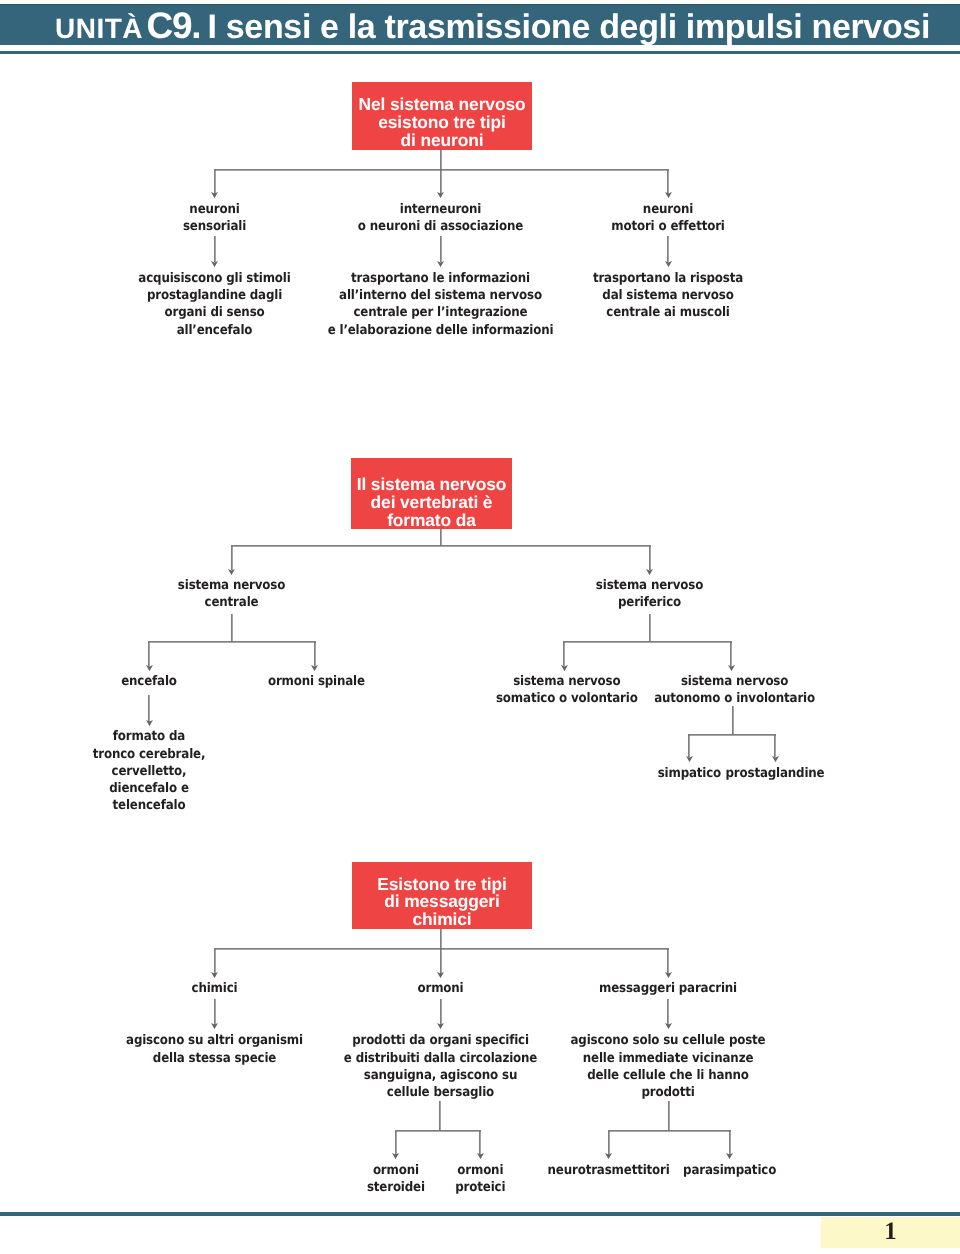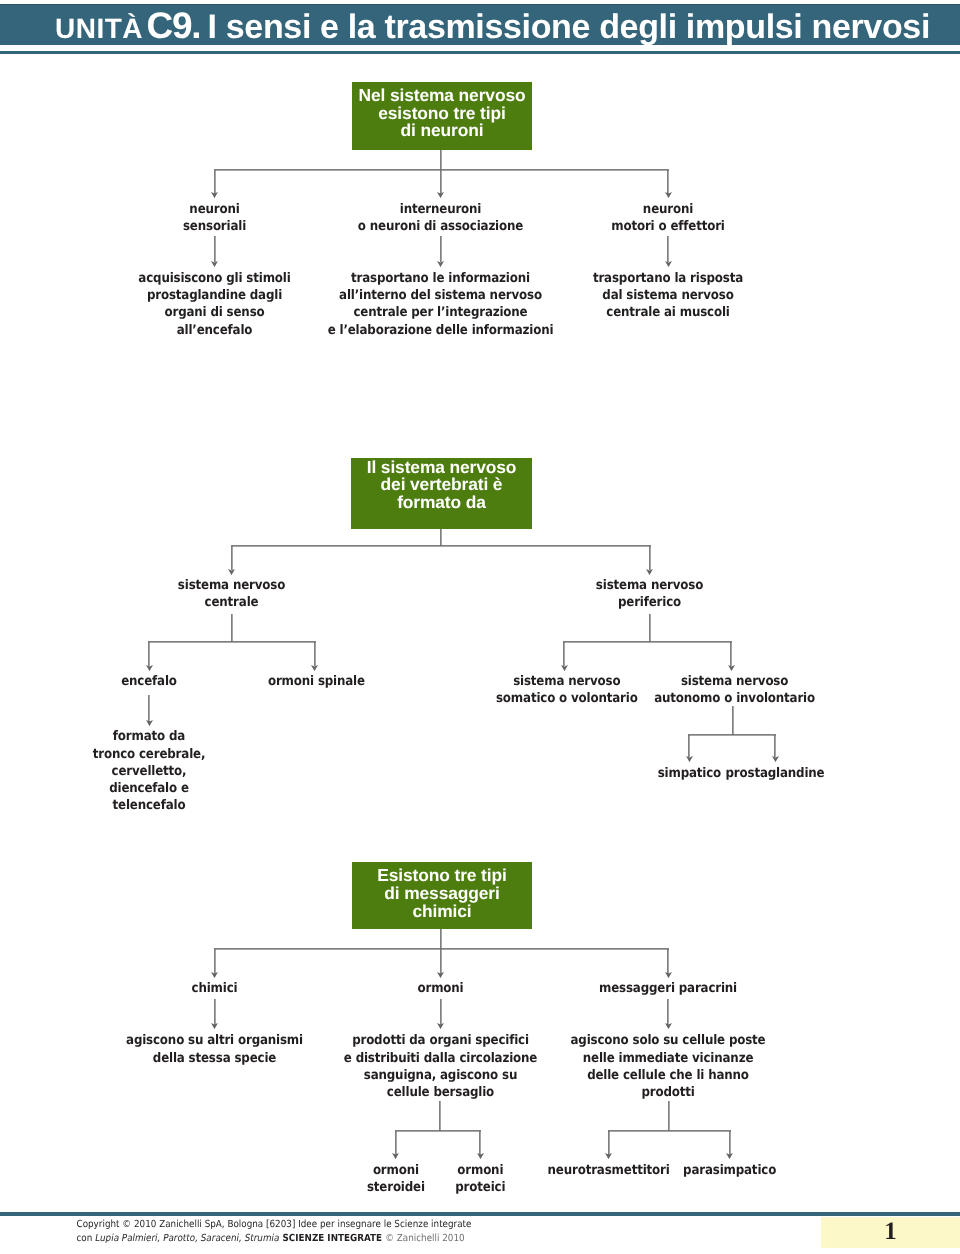--- a/index.html
+++ b/index.html
@@ -11,23 +11,23 @@
   
   .hdr-bar{position:absolute;left:0;top:3.5px;width:960px;height:41.3px;background:#35657a;border-top:1.5px solid #2b5367;box-sizing:border-box;}
   .hdr-rule{position:absolute;left:0;top:50.9px;width:960px;height:2.8px;background:#35657a;}
   .hdr-text{position:absolute;left:0;top:4px;width:925px;height:44px;text-align:right;
      color:#ffffff;white-space:nowrap;line-height:44px;}
   .hdr-text .u{font-size:28px;font-weight:bold;letter-spacing:0.5px;position:relative;top:0px;}
   .hdr-text .c{font-size:37px;font-weight:bold;letter-spacing:-1.3px;margin-left:-1px;}
   .hdr-text .t{font-size:34px;font-weight:bold;letter-spacing:-0.35px;margin-left:3px;margin-right:-5px;}
 
   
-  .bx{position:absolute;background:#4d7c0f;color:#ffffff;font-weight:bold;text-align:center;
+  .bx{position:absolute;background:#ef4444;color:#ffffff;font-weight:bold;text-align:center;
       font-size:17.4px;line-height:17.7px;letter-spacing:-0.12px;white-space:pre-line;
-      display:flex;align-items:flex-start;justify-content:center;padding-top:5px;box-sizing:border-box;}
+      display:flex;align-items:flex-end;justify-content:center;padding-top:5px;box-sizing:border-box;}
 
   
   .lb,.dt{position:absolute;color:#231f20;font-weight:bold;text-align:center;
       font-family:"DejaVu Sans",sans-serif;font-stretch:condensed;
       font-size:13.2px;line-height:17.2px;white-space:pre-line;letter-spacing:-0.17px;
       transform:translateX(-50%);}
 
   
   .v{position:absolute;width:2px;background:linear-gradient(to right,rgba(109,110,112,0.88) 0%,rgba(109,110,112,0.88) 50%,rgba(109,110,112,0.62) 50%,rgba(109,110,112,0.62) 100%);}
   .h{position:absolute;height:2px;background:linear-gradient(to bottom,rgba(109,110,112,0.88) 0%,rgba(109,110,112,0.88) 50%,rgba(109,110,112,0.62) 50%,rgba(109,110,112,0.62) 100%);}
@@ -111,21 +111,21 @@
 e l’elaborazione delle informazioni</div>
   <div class="v" style="left:667.00px;top:236.2px;height:26.3px"></div>
   <div class="ah" style="left:664.50px;top:260.80px">
         <svg width="7" height="6.1" viewBox="0 0 7 6.1">
           <path d="M3.5 6.1L0 0.1L3.5 1.4L7 0.1Z" fill="#636466"></path>
         </svg>
       </div>
   <div class="dt" style="left:668.0px;top:269.93px">trasportano la risposta
 dal sistema nervoso
 centrale ai muscoli</div>
-  <div class="bx" style="left:351.0px;top:457.6px;width:181.0px;height:71.9px;padding-top:1px"><span>Il sistema nervoso
+  <div class="bx" style="left:351.0px;top:457.6px;width:161px;height:71.9px;padding-top:1px"><span>Il sistema nervoso
 dei vertebrati è
 formato da</span></div>
   <div class="v" style="left:440.00px;top:529.3px;height:16.3px"></div>
   <div class="h" style="left:230.50px;top:544.60px;width:420.0px"></div>
   <div class="v" style="left:230.50px;top:545.6px;height:24.9px"></div>
   <div class="ah" style="left:228.00px;top:568.60px">
         <svg width="7" height="6.1" viewBox="0 0 7 6.1">
           <path d="M3.5 6.1L0 0.1L3.5 1.4L7 0.1Z" fill="#636466"></path>
         </svg>
       </div>
@@ -284,19 +284,15 @@
   <div class="v" style="left:728.60px;top:1131.0px;height:24.0px"></div>
   <div class="ah" style="left:726.10px;top:1153.00px">
         <svg width="7" height="6.1" viewBox="0 0 7 6.1">
           <path d="M3.5 6.1L0 0.1L3.5 1.4L7 0.1Z" fill="#636466"></path>
         </svg>
       </div>
   <div class="lb" style="left:729.6px;top:1161.73px">parasimpatico</div>
   </div>
 
   <div class="ft-rule"></div>
-  <div class="ft-txt">
-    <div>Copyright © 2010 Zanichelli SpA, Bologna [6203] Idee per insegnare le Scienze integrate</div>
-    <div><span>con </span><span class="it">Lupia Palmieri, Parotto, Saraceni, Strumia</span><span class="bi"> SCIENZE INTEGRATE </span><span class="grey">© Zanichelli 2010</span></div>
-  </div>
   <div class="pgbox"></div>
   <div class="pgnum">1</div>
 </div>
 
 </body></html>

